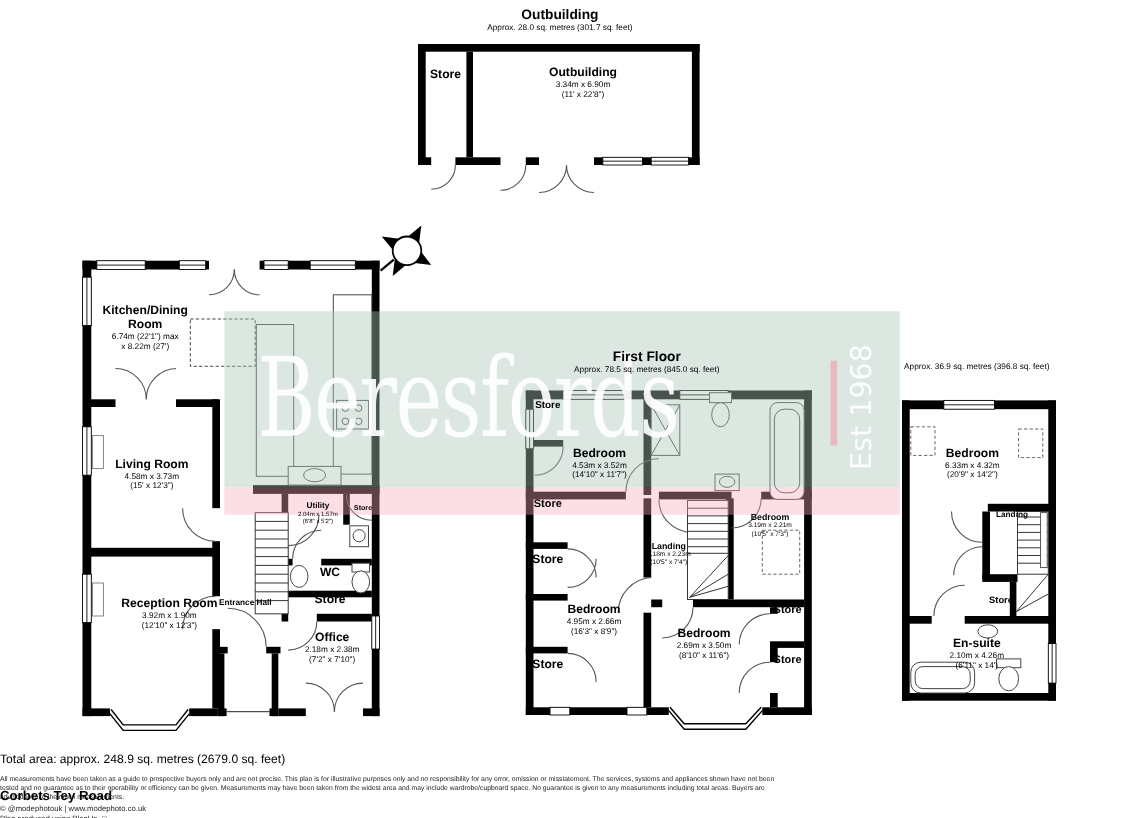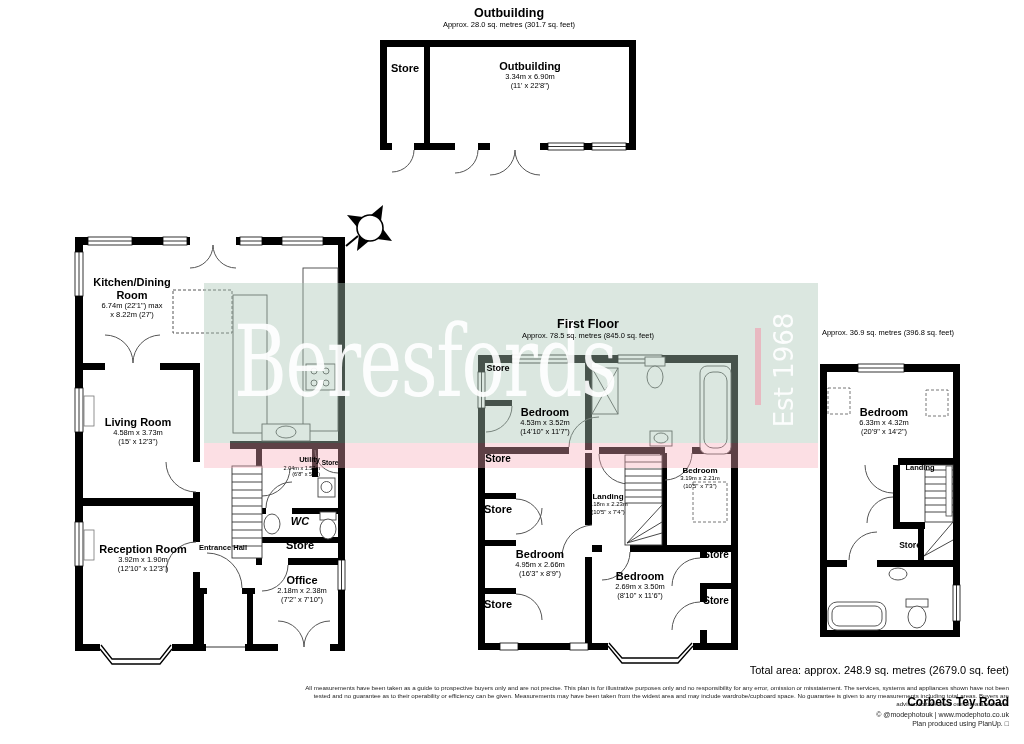--- a/index.html
+++ b/index.html
@@ -23,21 +23,21 @@
   .rdim{font-size:7.5px;}
   .sm .rname{font-size:8px;}
   .sm .rdim{font-size:6px;}
   .tiny .rname{font-size:7.5px;}
   .tiny .rdim{font-size:5.5px;}
   .st11{font-weight:bold;font-size:11px;}
   .st10{font-weight:bold;font-size:10px;}
   .st9{font-weight:bold;font-size:9px;}
   .st85{font-weight:bold;font-size:8.5px;}
   .st65{font-weight:bold;font-size:6.5px;}
-  .foot{position:absolute;left:0;width:1009px;text-align:right;z-index:4;}
+  .foot{position:absolute;left:0;width:1009px;text-align:left;z-index:4;margin-top:21px;}
   .total{font-size:11px;}
   .disc{font-size:6.2px;color:#222;}
   .credit{font-size:7px;color:#222;}
   .addr{font-weight:bold;font-size:12px;}
 </style>
 </head>
 <body>
 
 <div class="page">
 
@@ -350,35 +350,35 @@
   <div class="lbl" style="left:86px;top:276px;width:92px;">
     <div class="rname">Kitchen/Dining Room</div>
     <div class="rdim">6.74m (22'1") max</div>
     <div class="rdim">x 8.22m (27')</div>
   </div>
   <div class="lbl" style="left:92px;top:416px;width:92px;">
     <div class="rname">Living Room</div>
     <div class="rdim">4.58m x 3.73m</div>
     <div class="rdim">(15' x 12'3")</div>
   </div>
-  <div class="lbl" style="left:93px;top:543px;width:100px;">
+  <div class="lbl" style="left:104px;top:543px;width:100px;">
     <div class="rname">Reception Room</div>
     <div class="rdim">3.92m x 1.90m</div>
     <div class="rdim">(12'10" x 12'3")</div>
   </div>
   <div class="lbl tiny" style="left:196px;top:544px;width:54px;">
     <div class="rname">Entrance Hall</div>
   </div>
-  <div class="lbl tiny" style="left:258px;top:456px;width:62px;text-align:right;">
+  <div class="lbl tiny" style="left:258px;top:456px;width:62px;">
     <div class="rname">Utility</div>
     <div class="rdim">2.04m x 1.57m</div>
     <div class="rdim">(6'8" x 5'2")</div>
   </div>
   <div class="lbl st65" style="left:314px;top:459px;width:32px;">Store</div>
-  <div class="lbl st11" style="left:284px;top:515px;width:32px;font-style:italic;">WC</div>
+  <div class="lbl st11" style="left:284px;top:515px;width:32px;">WC</div>
   <div class="lbl st11" style="left:272px;top:539px;width:56px;">Store</div>
   <div class="lbl" style="left:256px;top:574px;width:92px;">
     <div class="rname">Office</div>
     <div class="rdim">2.18m x 2.38m</div>
     <div class="rdim">(7'2" x 7'10")</div>
   </div>
 
   <div class="lbl" style="left:478px;top:317px;width:220px;">
     <div class="ftitle">First Floor</div>
     <div class="fsub">Approx. 78.5 sq. metres (845.0 sq. feet)</div>
@@ -420,20 +420,25 @@
   </div>
   <div class="lbl" style="left:832px;top:406px;width:104px;">
     <div class="rname">Bedroom</div>
     <div class="rdim">6.33m x 4.32m</div>
     <div class="rdim">(20'9" x 14'2")</div>
   </div>
   <div class="lbl tiny" style="left:896px;top:464px;width:48px;">
     <div class="rname">Landing</div>
   </div>
   <div class="lbl st85" style="left:888px;top:540px;width:44px;">Store</div>
+  <div class="lbl" style="left:834px;top:579px;width:108px;">
+    <div class="rname">En-suite</div>
+    <div class="rdim">2.10m x 4.26m</div>
+    <div class="rdim">(6'11" x 14')</div>
+  </div>
 
   <div class="foot total" style="top:664px;">Total area: approx. 248.9 sq. metres (2679.0 sq. feet)</div>
   <div class="foot disc" style="top:684px;">All measurements have been taken as a guide to prospective buyers only and are not precise. This plan is for illustrative purposes only and no responsibility for any error, omission or misstatement. The services, systems and appliances shown have not been</div>
   <div class="foot disc" style="top:692px;">tested and no guarantee as to their operability or efficiency can be given. Measurements may have been taken from the widest area and may include wardrobe/cupboard space. No guarantee is given to any measurements including total areas. Buyers are</div>
   <div class="foot disc" style="top:700px;">advised to take their own measurements.</div>
   <div class="foot credit" style="top:711px;">© @modephotouk | www.modephoto.co.uk</div>
   <div class="foot credit" style="top:720px;">Plan produced using PlanUp. □</div>
   <div class="foot addr" style="top:695px;">Corbets Tey Road</div>
 
 </div>

